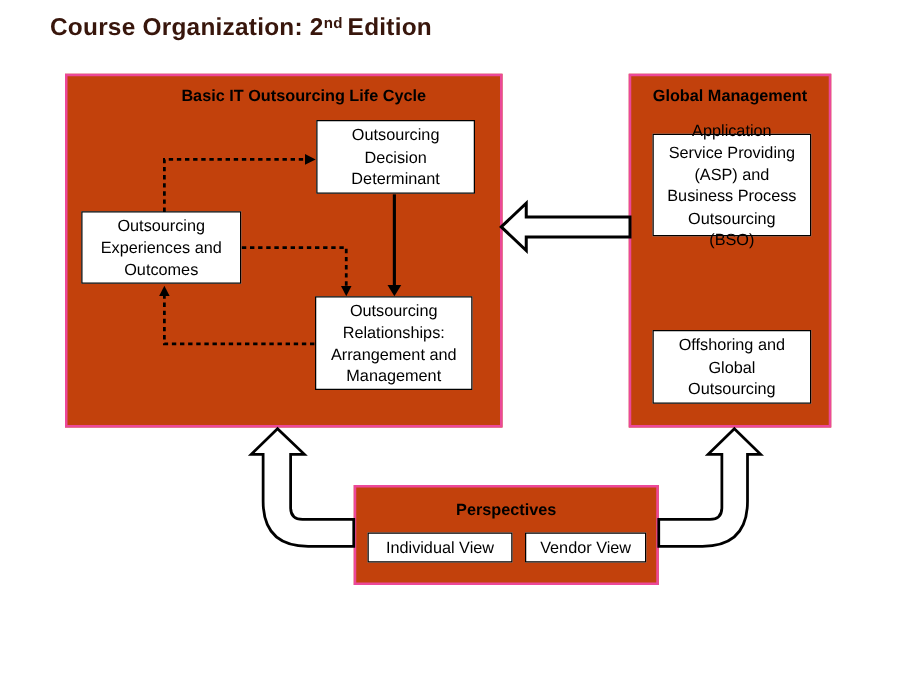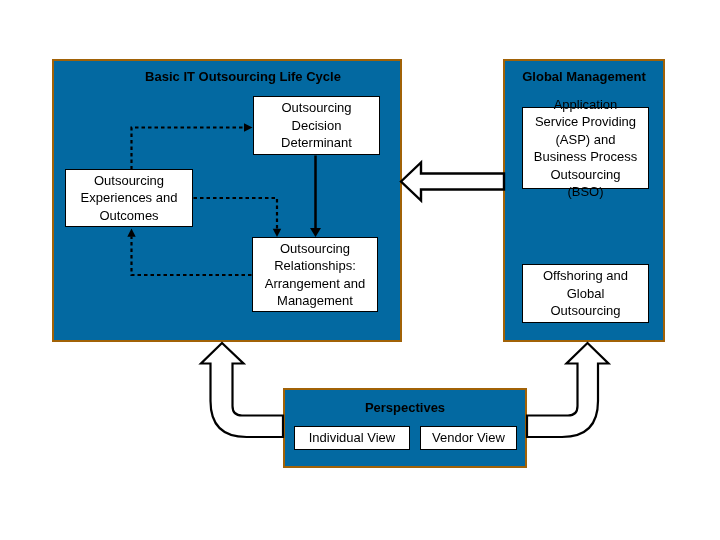--- a/index.html
+++ b/index.html
@@ -22,22 +22,22 @@
     letter-spacing: 0.2px;
   }
   .slide-title sup {
     font-size: 0.62em;
     vertical-align: 0.5em;
   }
   .title-tail { margin-left: 4px; }
 
   .panel {
     position: absolute;
-    background: #0369a1;
-    border: 2px solid #a16207;
+    background: #c2410c;
+    border: 2px solid #ec4899;
   }
   .left-panel  { left: 52px;  top: 59px;  width: 350px; height: 283px; }
   .right-panel { left: 503px; top: 59px;  width: 162px; height: 283px; }
   .perspectives-panel { left: 283px; top: 388px; width: 244px; height: 80px; }
 
   .panel-header {
     font-weight: bold;
     font-size: 13px;
     text-align: center;
     margin-top: 8px;
@@ -72,20 +72,21 @@
     left: 0; top: 0;
     width: 720px; height: 540px;
     pointer-events: none;
   }
 </style>
 </head>
 <body>
 
 <div class="slide">
 
+  <h1 class="slide-title"><span>Course Organization: 2</span><sup>nd</sup><span class="title-tail">Edition</span></h1>
 
   <div class="panel left-panel">
     <div class="panel-header">Basic IT Outsourcing Life Cycle</div>
   </div>
 
   <div class="panel right-panel">
     <div class="panel-header">Global Management</div>
   </div>
 
   <div class="panel perspectives-panel">

